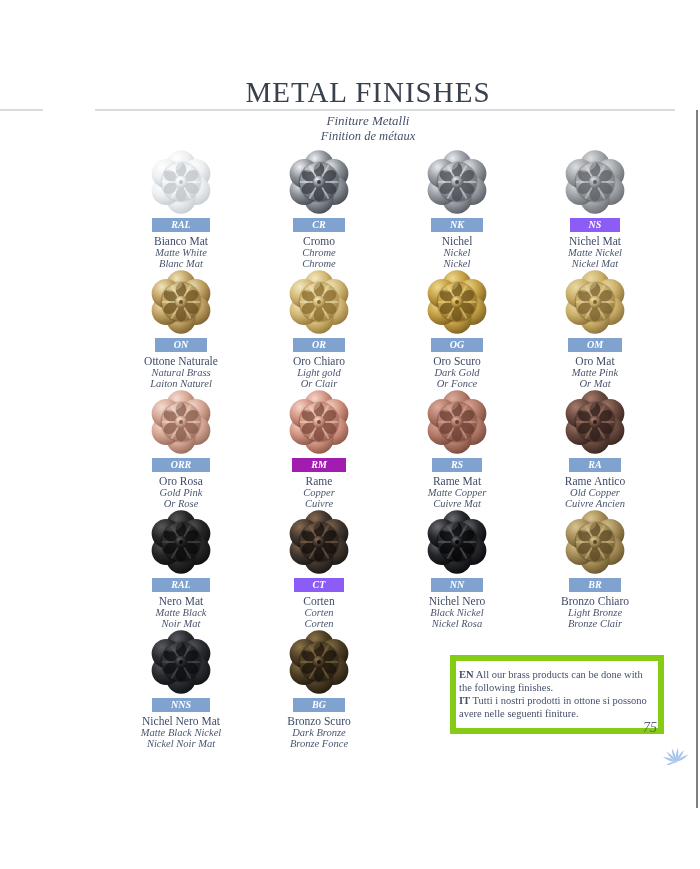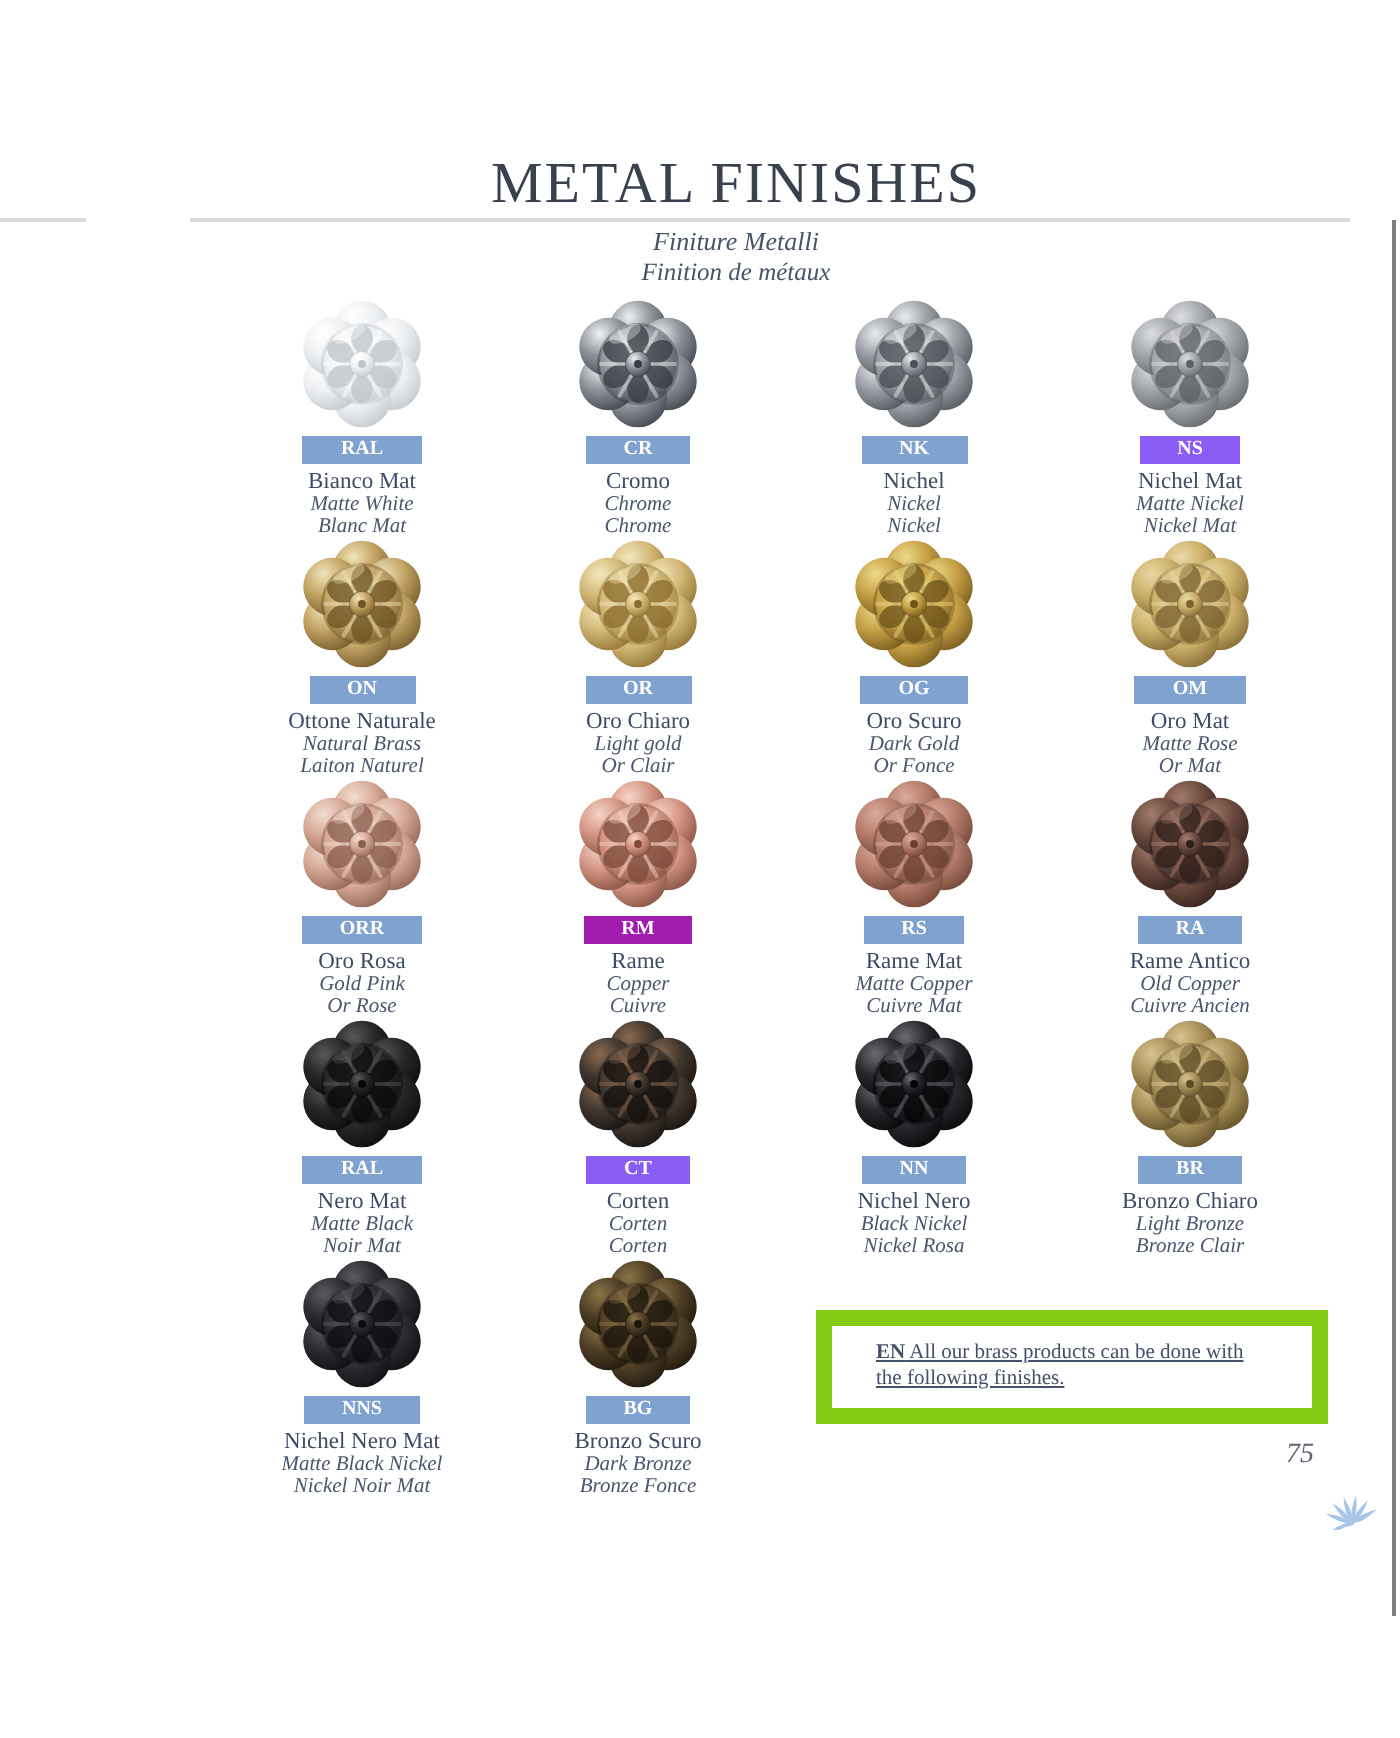--- a/index.html
+++ b/index.html
@@ -29,35 +29,34 @@
     position:absolute;left:112px;top:148px;width:552px;
     display:grid;grid-template-columns:repeat(4,138px);
   }
   .finish-item{
     height:120px;text-align:center;
     display:flex;flex-direction:column;align-items:center;
   }
   .knob{width:66px;height:66px;margin-top:1px;}
   .badge{
     display:inline-block;margin-top:3px;
-    color:#ffffff;font-weight:bold;
+    color:#ffffff;font-style:italic;font-weight:bold;
     font-size:10px;line-height:11px;padding:1px 19px 2px;
     font-family:"Liberation Serif","DejaVu Serif",serif;
   }
   .finish-name{margin-top:3px;font-size:11.5px;line-height:12px;color:#3f4b66;}
   .finish-tr{font-size:10.5px;line-height:11px;font-style:italic;color:#4a566e;}
   
   .info-box{
     grid-column:3 / 5;justify-self:end;align-self:start;
     width:196px;margin-top:27px;
-    border:8px solid #84cc16;
-    padding:7px 22px 8px;
+    border:6px solid #84cc16;
+    padding:7px 3px 8px;
     font-size:10.5px;line-height:13px;color:#44506a;
     text-align:left;
-    text-decoration:underline;
   }
   .info-line{margin:0;}
   .info-lang{font-weight:bold;}
   
   .page-number{
     position:absolute;left:612px;top:720px;width:45px;text-align:right;
     font-style:italic;font-size:14px;color:#5c6370;
   }
   .leaf{position:absolute;left:662px;top:739px;width:26px;height:26px;}
 </style>
@@ -430,21 +429,21 @@
           <line x1="54.5" y1="57.8" x2="64.0" y2="74.2" stroke="#e9d9a3" stroke-width="3" opacity="0.45" stroke-linecap="round"></line>
           <line x1="45.5" y1="57.8" x2="36.0" y2="74.2" stroke="#e9d9a3" stroke-width="3" opacity="0.45" stroke-linecap="round"></line>
           <line x1="41.0" y1="50.0" x2="22.0" y2="50.0" stroke="#e9d9a3" stroke-width="3" opacity="0.45" stroke-linecap="round"></line>
           <line x1="45.5" y1="42.2" x2="36.0" y2="25.8" stroke="#e9d9a3" stroke-width="3" opacity="0.45" stroke-linecap="round"></line>
     <circle cx="50" cy="50" r="9.5" fill="url(#g7)" stroke="#7c6330" stroke-width="1" stroke-opacity="0.6"></circle>
     <circle cx="50" cy="50" r="3" fill="#7c6330"></circle>
     <ellipse cx="40" cy="27" rx="13" ry="6" fill="#e9d9a3" opacity="0.35" transform="rotate(-25 40 27)"></ellipse>
   </svg></div>
     <span class="badge" style="background: rgb(127, 162, 207);">OM</span>
     <div class="finish-name">Oro Mat</div>
-    <div class="finish-tr">Matte Rose</div>
+    <div class="finish-tr">Matte Pink</div>
     <div class="finish-tr">Or Mat</div>
   </div>
     <div class="finish-item">
     <div class="knob"><svg viewBox="0 0 100 100" width="66" height="66">
     <defs>
       <radialGradient id="g8" cx="35%" cy="28%" r="85%">
         <stop offset="0%" stop-color="#f4ddd2"></stop>
               <stop offset="45%" stop-color="#d6a795"></stop>
               <stop offset="100%" stop-color="#8a5f4e"></stop>
       </radialGradient>
@@ -895,20 +894,21 @@
     <circle cx="50" cy="50" r="3" fill="#1c150b"></circle>
     <ellipse cx="40" cy="27" rx="13" ry="6" fill="#8a7448" opacity="0.35" transform="rotate(-25 40 27)"></ellipse>
   </svg></div>
     <span class="badge" style="background: rgb(127, 162, 207);">BG</span>
     <div class="finish-name">Bronzo Scuro</div>
     <div class="finish-tr">Dark Bronze</div>
     <div class="finish-tr">Bronze Fonce</div>
   </div>
     <div class="info-box" id="info-box-slot">
     <p class="info-line"><span class="info-lang">EN</span><span> All our brass products can be done with the following finishes.</span></p>
+    <p class="info-line"><span class="info-lang">IT</span><span> Tutti i nostri prodotti in ottone si possono avere nelle seguenti finiture.</span></p>
   </div>
 </div>
 
 <div class="page-number">75</div>
 <div class="leaf" id="leaf-icon"><svg viewBox="0 0 24 24" width="26" height="26">
        <g transform="translate(13,21) rotate(8)">
         <path d="M0,0 Q2.2,-5 0,-13 Q-2.2,-5 0,0" fill="#a9c6e8" transform="rotate(-78)"></path>
         <path d="M0,0 Q2.2,-5 0,-13 Q-2.2,-5 0,0" fill="#a9c6e8" transform="rotate(-52)"></path>
         <path d="M0,0 Q2.2,-5 0,-13 Q-2.2,-5 0,0" fill="#a9c6e8" transform="rotate(-26)"></path>
         <path d="M0,0 Q2.2,-5 0,-13 Q-2.2,-5 0,0" fill="#a9c6e8" transform="rotate(0)"></path>

